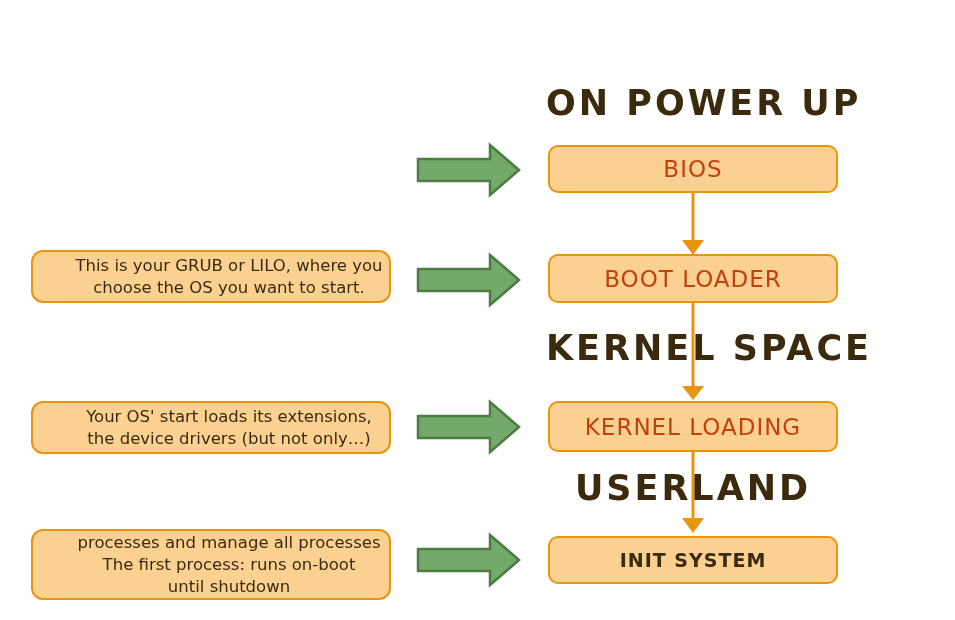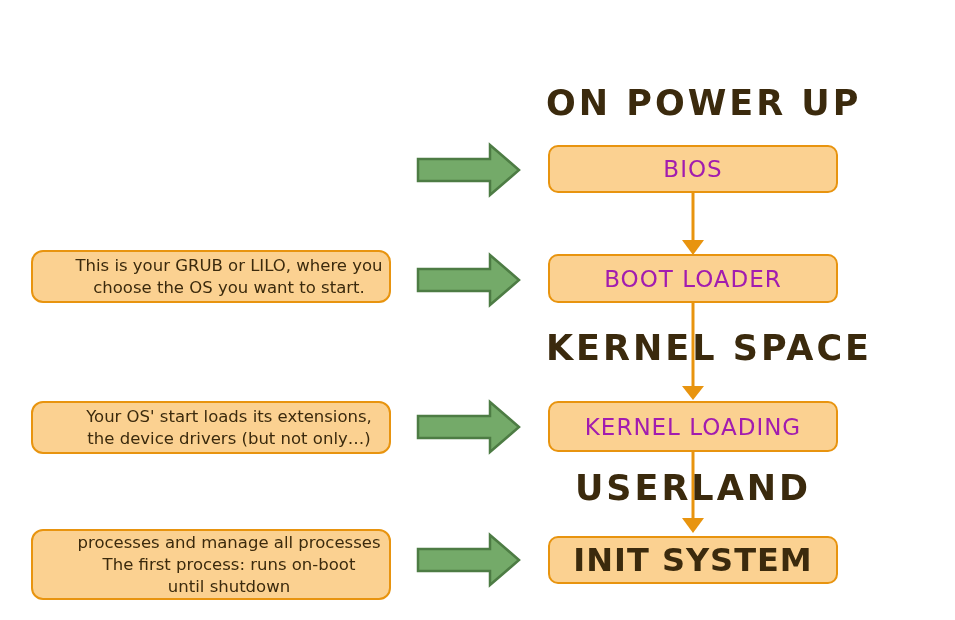--- a/index.html
+++ b/index.html
@@ -58,25 +58,25 @@
     background: #fbd191;
     border: 2.5px solid #e8940f;
     border-radius: 10px;
     display: flex;
     align-items: center;
     justify-content: center;
   }
   .flow-label {
     font-size: 23px;
     letter-spacing: 1px;
-    color: #a21caf;
+    color: #c2410c;
     white-space: nowrap;
   }
   .flow-label.strong {
-    font-size: 32px;
+    font-size: 19px;
     font-weight: bold;
     color: #3b2a0d;
   }
   .note-box {
     position: absolute;
     left: 23px;
     width: 360px;
     z-index: 2;
     box-sizing: border-box;
     background: #fbd191;

